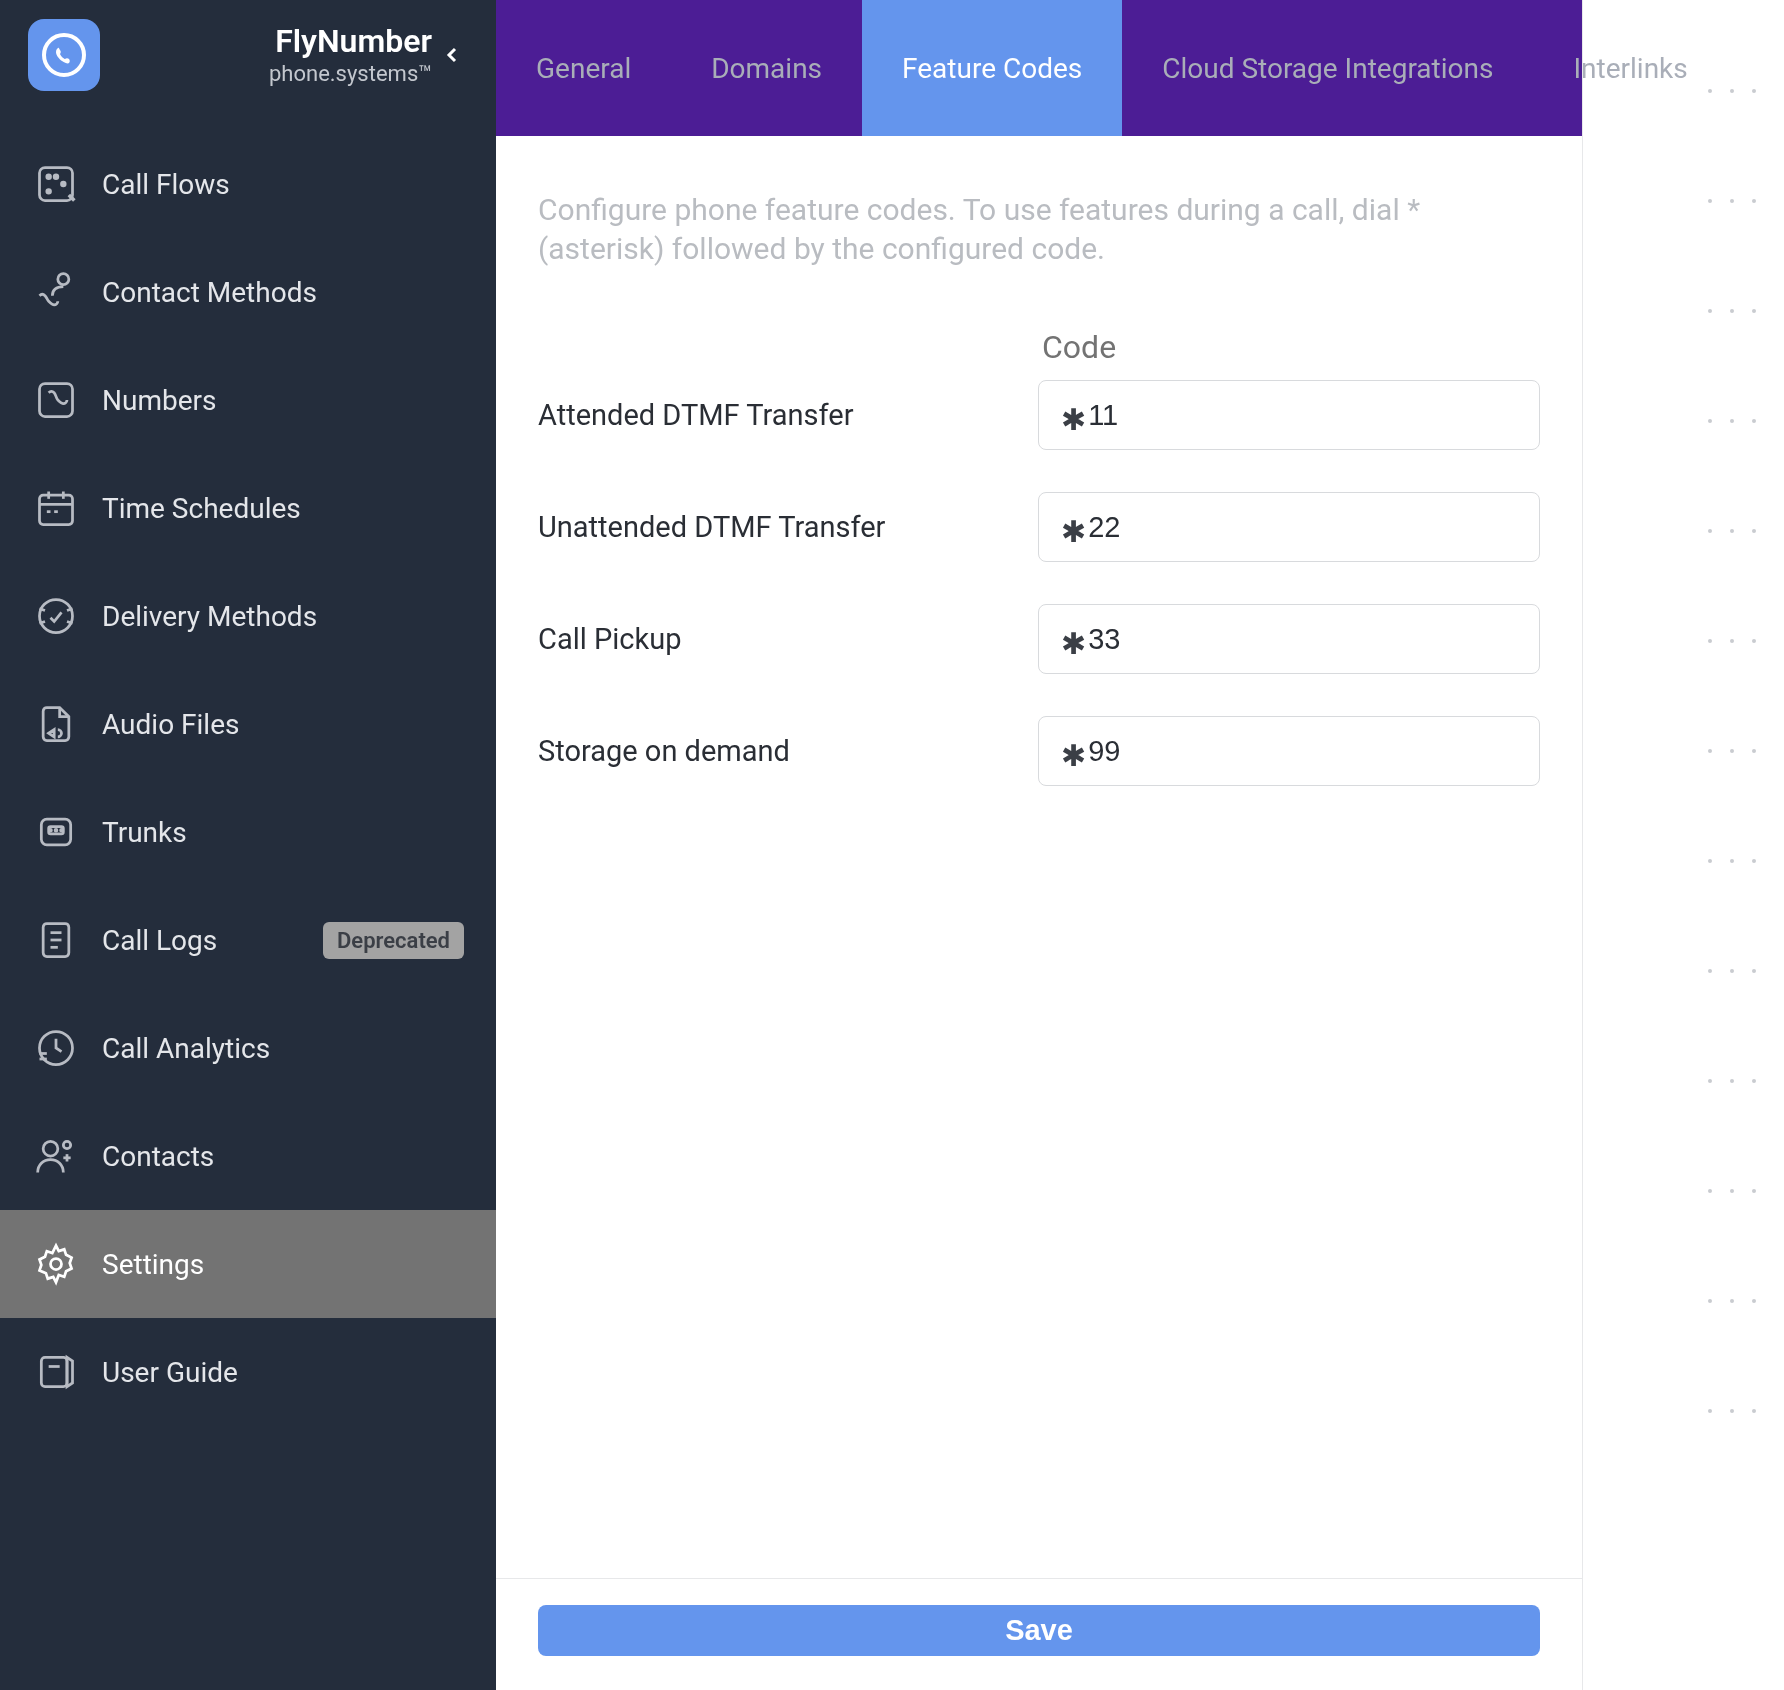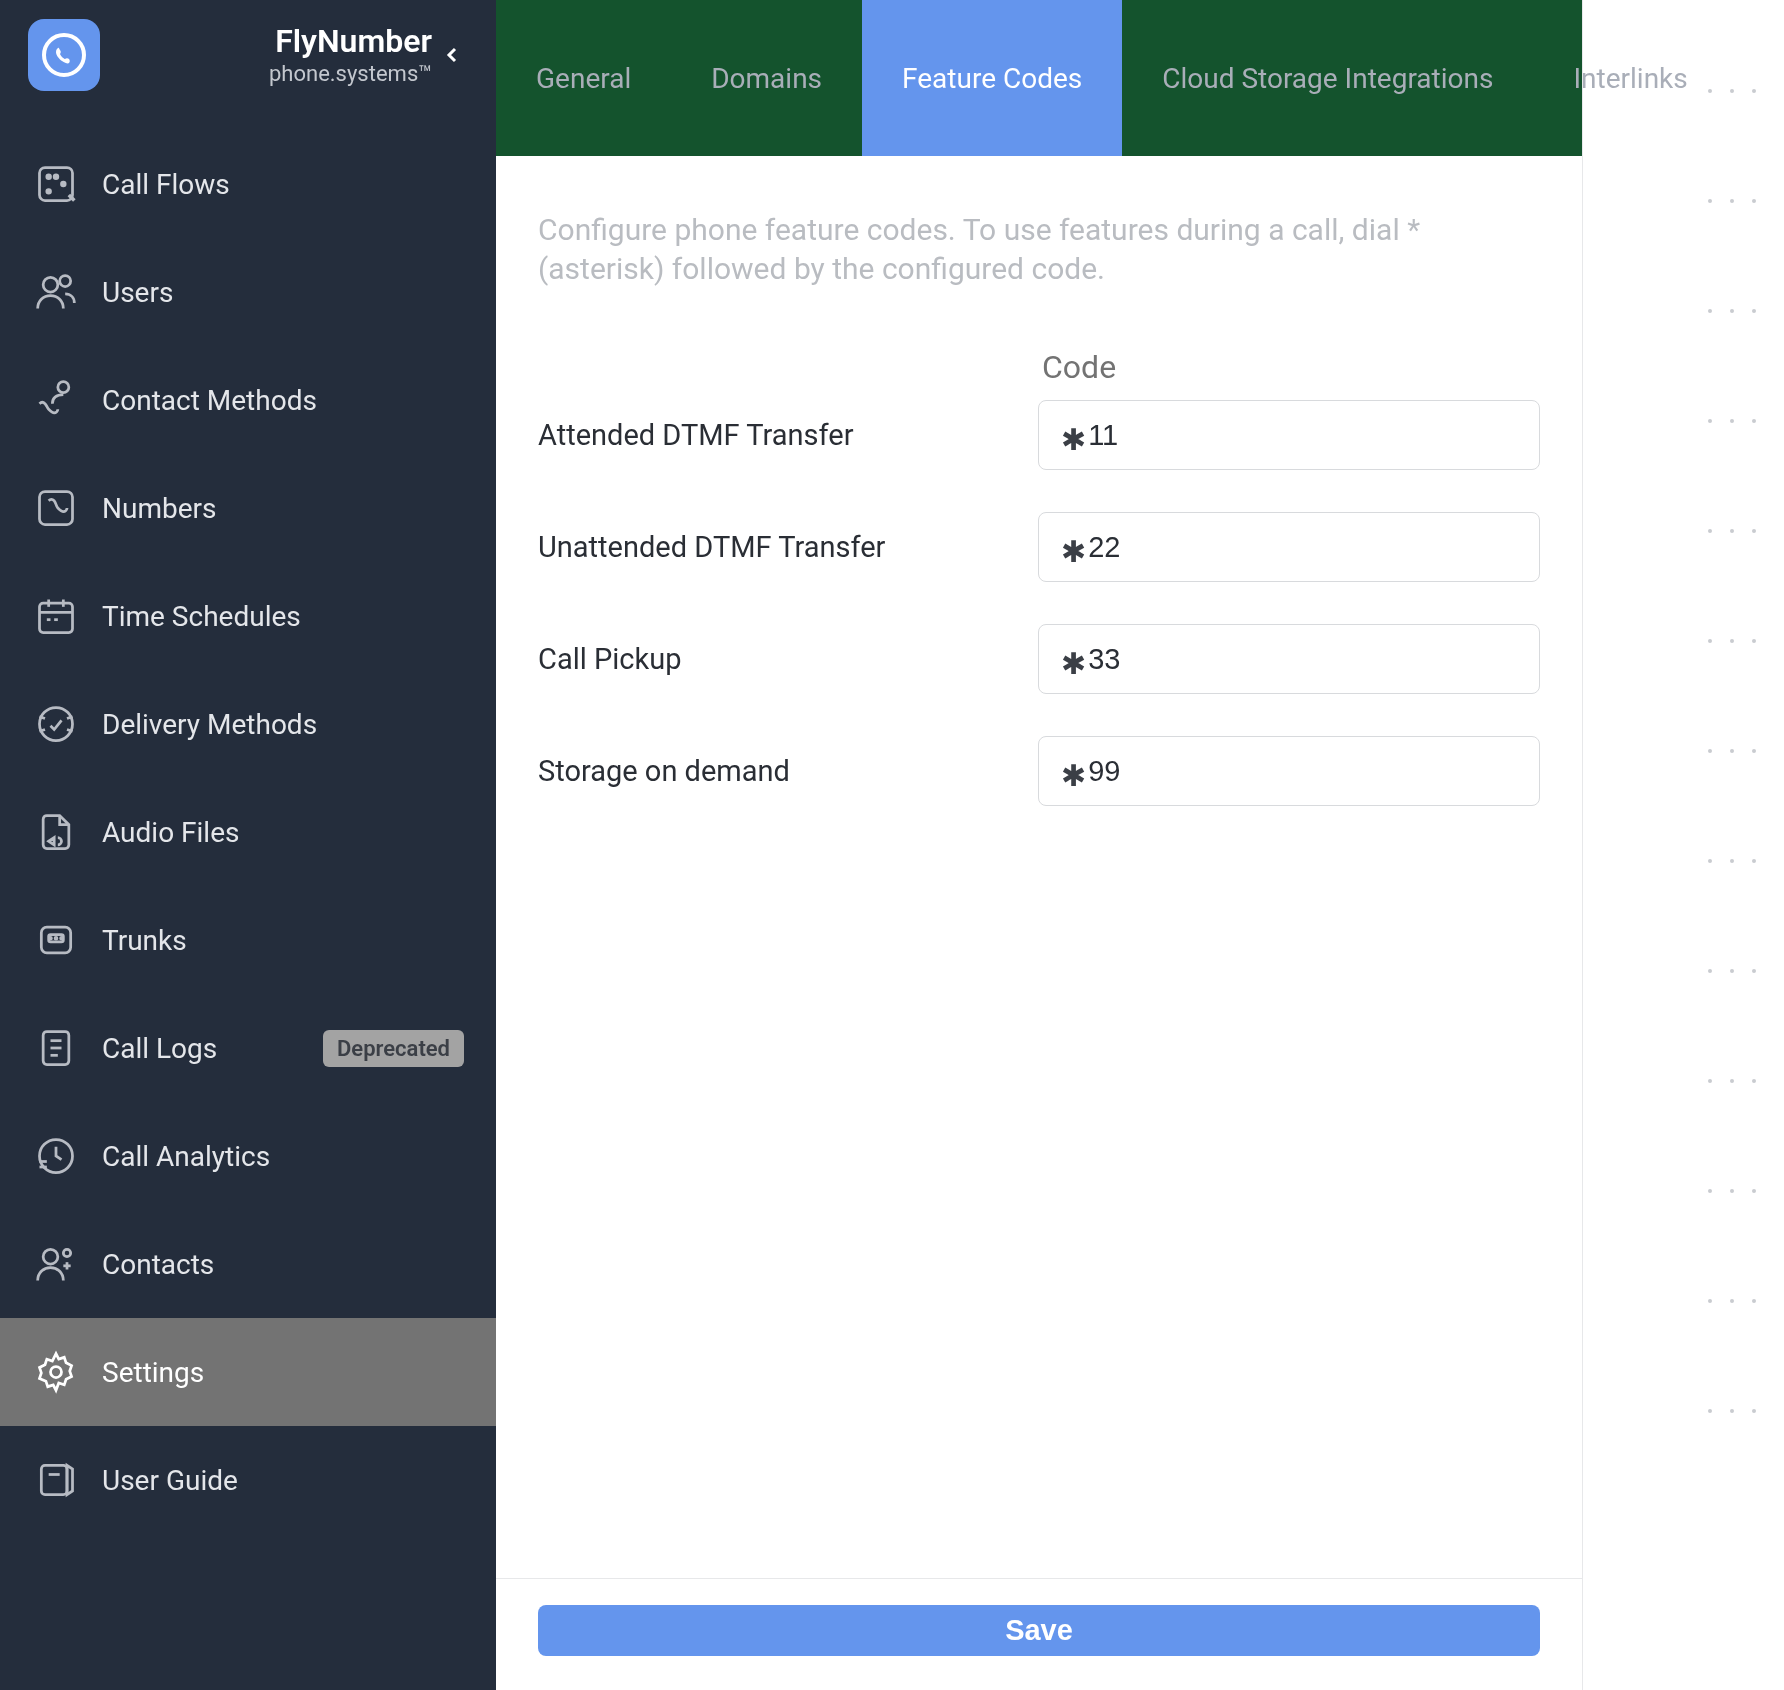--- a/index.html
+++ b/index.html
@@ -134,23 +134,23 @@
       background: #fff;
       min-width: 0;
     }
     .content {
       flex: 1;
       display: flex;
       flex-direction: column;
       min-width: 0;
     }
     .tabs {
-      background: #14532d;
-      display: flex;
-      height: 156px;
+      background: #4c1d95;
+      display: flex;
+      height: 136px;
     }
     .tab {
       padding: 0 40px;
       height: 100%;
       display: flex;
       align-items: center;
       color: #a9aeb8;
       font-size: 28px;
       cursor: pointer;
       white-space: nowrap;
@@ -286,31 +286,20 @@
         <svg viewBox="0 0 24 24" fill="none" stroke="currentColor" stroke-width="1.5">
             <rect x="3" y="3" width="18" height="18" rx="3"></rect>
             <circle cx="8" cy="8" r="1" fill="currentColor"></circle>
             <circle cx="12" cy="8" r="1" fill="currentColor"></circle>
             <circle cx="16" cy="12" r="1" fill="currentColor"></circle>
             <circle cx="8" cy="16" r="1" fill="currentColor"></circle>
             <path d="M19 18l3 3" stroke-width="2"></path>
           </svg>
       </span>
       <span class="nav-label">Call Flows</span>
-    </div>
-    <div class="nav-item">
-      <span class="nav-icon">
-        <svg viewBox="0 0 24 24" fill="none" stroke="currentColor" stroke-width="1.5">
-            <circle cx="9" cy="8" r="4"></circle>
-            <path d="M2 21c0-4 3-7 7-7s7 3 7 7"></path>
-            <circle cx="17" cy="6" r="3"></circle>
-            <path d="M22 18c0-3-2-5-5-5"></path>
-          </svg>
-      </span>
-      <span class="nav-label">Users</span>
     </div>
     <div class="nav-item">
       <span class="nav-icon">
         <svg viewBox="0 0 24 24" fill="none" stroke="currentColor" stroke-width="1.5">
             <circle cx="16" cy="5" r="3"></circle>
             <path d="M10 14c0-3 2-5 6-5"></path>
             <path d="M3 14c1-1 2-1 3 0s1 2 2 3 2 2 3 2 2-1 2-2"></path>
           </svg>
       </span>
       <span class="nav-label">Contact Methods</span>

